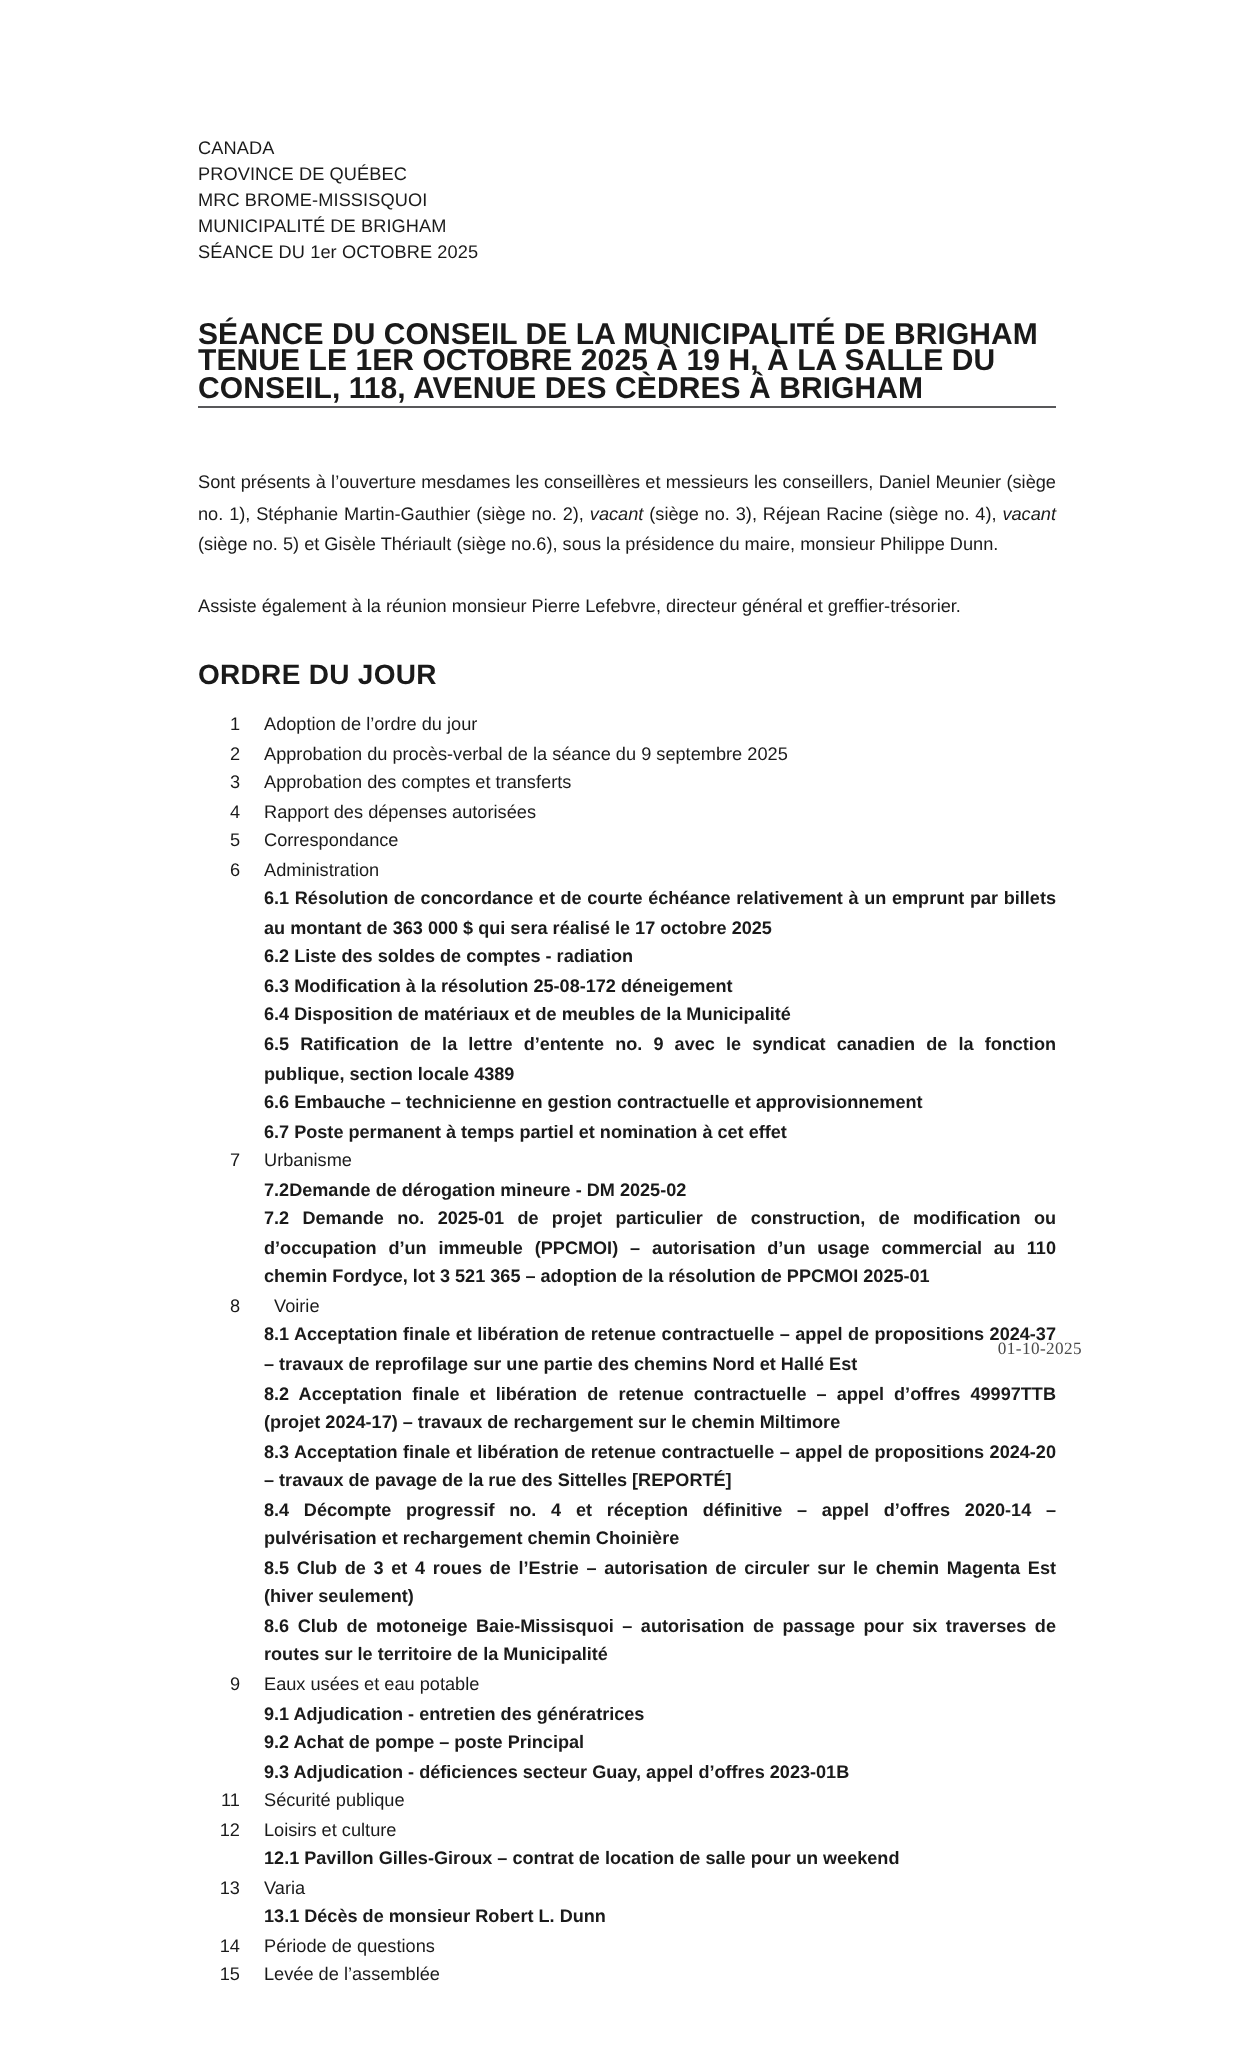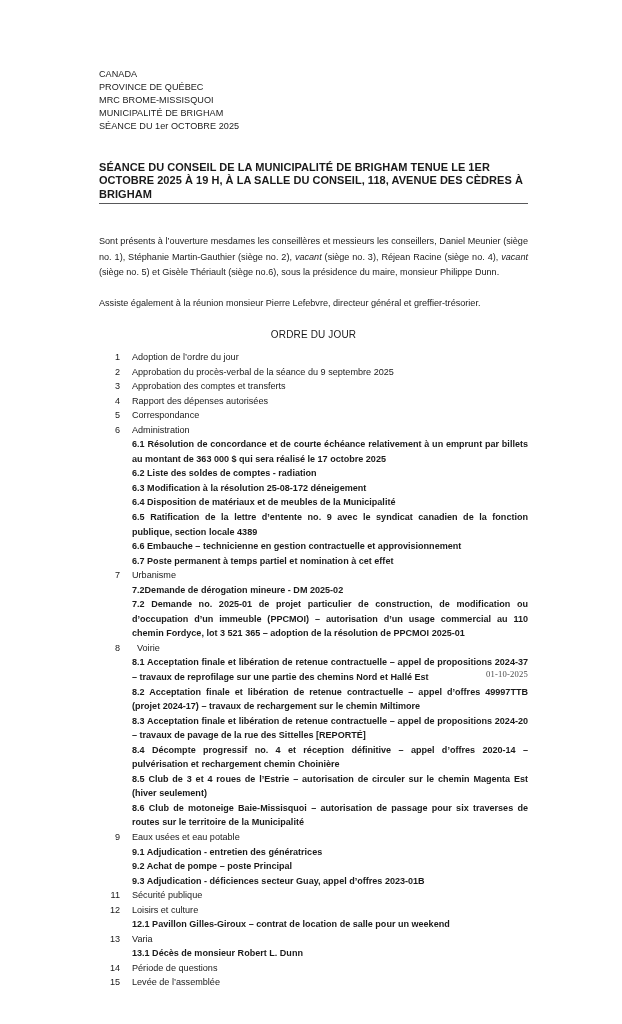--- a/index.html
+++ b/index.html
@@ -30,21 +30,21 @@
   .letterhead {
     font-size: 9.1px;
     line-height: 13.05px;
     letter-spacing: 0.05px;
     margin: 0 0 28px 0;
   }
   .letterhead div { white-space: pre; }
 
   
   .doc-title {
-    font-size: 11px;
+    font-size: 15px;
     font-weight: bold;
     line-height: 13.2px;
     letter-spacing: 0.04px;
     text-align: left;
     margin: 0;
     padding-bottom: 2.5px;
     border-bottom: 1.7px solid #58585a;
     width: 429px;
   }
 
@@ -55,23 +55,22 @@
     text-align: justify;
     text-justify: inter-word;
     margin: 30px 0 0 0;
     width: 429px;
   }
   .para.second { margin-top: 15px; }
   .para i { font-style: italic; }
 
   
   .ordre-heading {
-    font-size: 10px;
-    font-weight: normal;
-    text-align: center;
+    font-size: 14px;
+    font-weight: bold;
     letter-spacing: 0.15px;
     margin: 18px 0 10px 0;
     width: 429px;
   }
 
   
   .agenda { width: 429px; }
 
   .agenda-item { display: flex; align-items: flex-start; }
   .item-num {
@@ -96,21 +95,21 @@
     text-align: justify;
     text-justify: inter-word;
     margin-left: 33px;
     width: 396px;
   }
   .subitem.nojustify { text-align: left; }
 
   
   .footer-date {
     position: absolute;
-    right: 94px;
+    right: 81px;
     bottom: 45px;
     font-family: "Liberation Serif", "DejaVu Serif", serif;
     font-size: 8.6px;
     color: #4a4a4a;
     letter-spacing: 0.2px;
   }
 </style>
 </head>
 <body>
 

